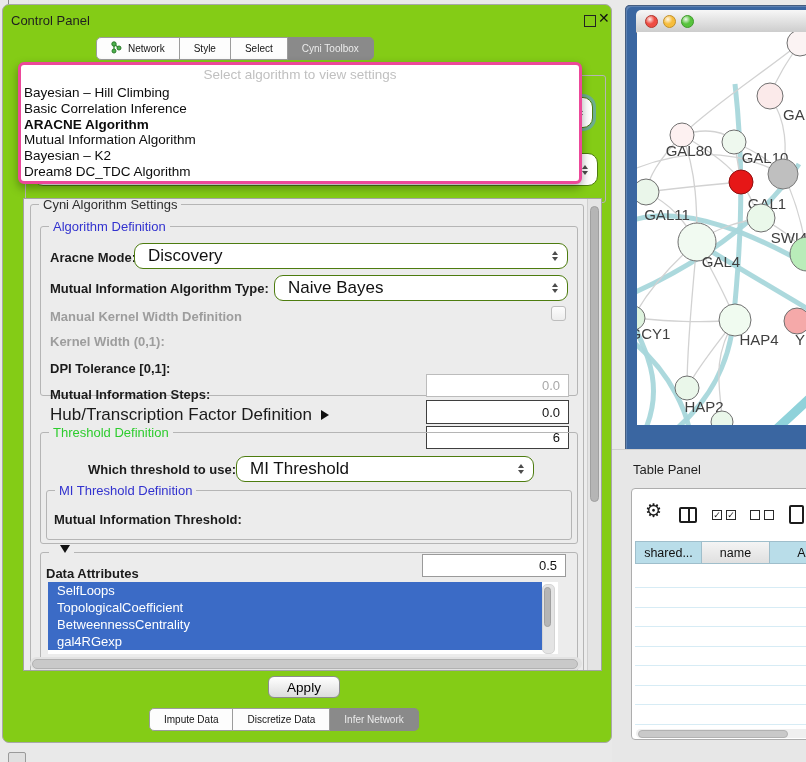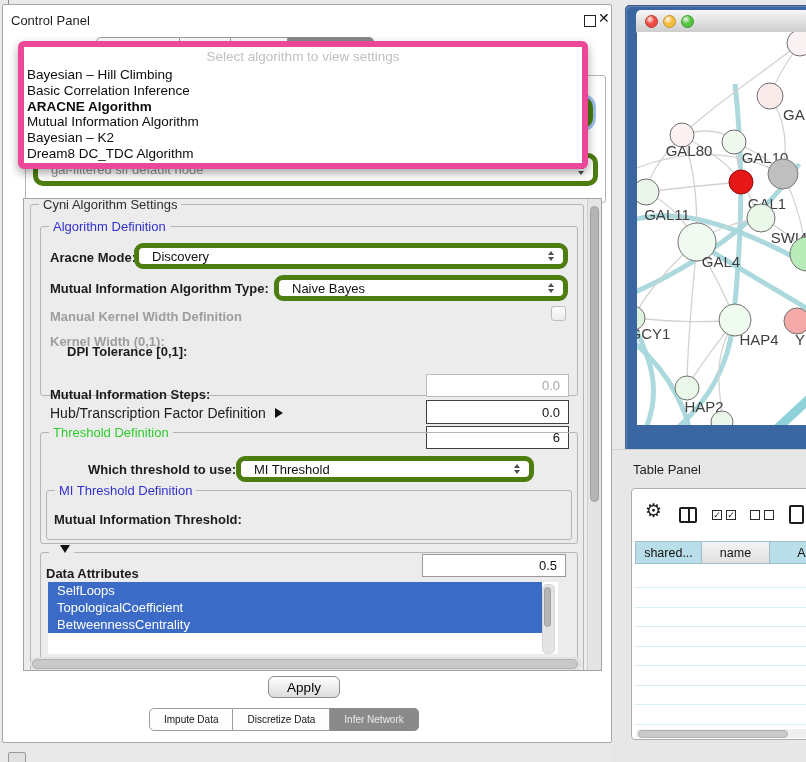--- a/index.html
+++ b/index.html
@@ -1,20 +1,20 @@
 <!DOCTYPE html>
 <html style="--selection-blue: #3b6bc6; --selected-tab: #8a8a8a; --titled-border-blue: #3232cf; --titled-border-green: #2ecc2e; --table-header-blue: #b9dde9; --edge-teal: #a8d7db; --window-frame-blue: #3a66a1;"><head>
 <meta charset="utf-8">
 <style>
   html,body{margin:0;padding:0;background:#d9d9d9;}
   #root{position:relative;width:806px;height:762px;overflow:hidden;background:#e9e9e9;
         font-family:"Liberation Sans","DejaVu Sans",sans-serif;color:#1b1b1b;}
   
-  #cp{position:absolute;left:2px;top:4px;width:608px;height:737px;background:#ffffff;
-      border:1px solid #a8a8a8;border-radius:2px;}
+  #cp{position:absolute;left:2px;top:4px;width:608px;height:737px;background:#84cc16;
+      border:1px solid #a8a8a8;border-radius:7px;}
   .cp-title{position:absolute;left:8px;top:8px;font-size:13px;color:#1f1f1f;white-space:nowrap;}
   .float-btn{position:absolute;left:581px;top:10px;width:10px;height:10px;border:1.5px solid #222;background:transparent;}
   .close-btn{position:absolute;left:595px;top:4px;font-size:14px;font-weight:bold;color:#111;line-height:18px;}
   
   .tabbar{position:absolute;display:flex;height:23px;}
   #toptabs{left:93px;top:32px;}
   #bottabs{left:146px;top:703px;}
   .tab{display:flex;align-items:center;justify-content:center;padding:0 14px;font-size:10px;
        background:#fdfdfd;border:1px solid #9c9c9c;border-left:none;color:#141414;white-space:nowrap;}
   .tab:first-child{border-left:1px solid #9c9c9c;border-radius:5px 0 0 5px;}
@@ -22,21 +22,21 @@
   .tab.sel{background:var(--selected-tab);color:#ebebeb;border-color:#8a8a8a;}
   .ticon{display:inline-block;margin-right:6px;}
   
   .group{position:absolute;border:1px solid #b5b5b5;border-radius:3px;}
   .gtitle{position:absolute;top:-8px;left:8px;background:#ececec;padding:0 4px;font-size:13px;
           color:#2e2e2e;white-space:nowrap;display:flex;align-items:center;}
   .gtitle.blue{color:var(--titled-border-blue);}
   .gtitle.green{color:var(--titled-border-green);}
   .lbl{position:absolute;font-size:13px;font-weight:bold;white-space:nowrap;color:#1b1b1b;}
   .lbl.dis{color:#9d9d9d;}
-  .combo{position:absolute;background:#fff;border:5px solid #4d7c0f;border-radius:9px;font-size:13px;
+  .combo{position:absolute;background:#fff;border:1px solid #4d7c0f;border-radius:9px;font-size:17px;
          display:flex;align-items:center;padding:0 26px 0 13px;box-sizing:border-box;height:26px;color:#111;}
   .stepper{position:absolute;right:9px;top:50%;transform:translateY(-50%);display:flex;flex-direction:column;gap:2px;}
   .stepper i{display:block;width:0;height:0;border-left:3.5px solid transparent;border-right:3.5px solid transparent;}
   .stepper .up{border-bottom:4.5px solid #4c4c4c;}
   .stepper .dn{border-top:4.5px solid #4c4c4c;}
   .field{position:absolute;background:#fff;border:1px solid #9a9a9a;font-size:13px;box-sizing:border-box;
          display:flex;align-items:center;justify-content:flex-end;padding:0 8px;color:#111;margin-top:48px;}
   .field.dis{border-color:#bcbcbc;color:#a8a8a8;}
   .field.strong{border:1px solid #3f3f3f;}
   .checkbox{position:absolute;width:15px;height:15px;border:1px solid #bdbdbd;border-radius:3px;
@@ -53,21 +53,21 @@
   .hscroll{position:absolute;background:#e2e2e2;border-radius:7px;}
   .hthumb{position:absolute;top:1.5px;height:10px;background:#c9c9c9;border:1px solid #b2b2b2;border-radius:6px;box-sizing:border-box;}
   
   #attr-list{position:absolute;left:44px;top:580px;width:510px;height:72px;background:#fff;overflow:hidden;}
   .attr-item{height:17px;line-height:17px;font-size:13px;color:#fff;background:var(--selection-blue);
              padding:0 0 0 9px;width:485px;white-space:nowrap;}
   
   #apply{position:absolute;left:265px;top:671px;width:72px;height:22px;border:1px solid #8d8d8d;border-radius:6px;
          background:linear-gradient(#ffffff,#dcdcdc);font-size:13.5px;display:flex;align-items:center;justify-content:center;}
   
-  #popup{position:absolute;left:18px;top:41px;width:558px;height:116px;background:#fff;border:6px solid #ec4899;
+  #popup{position:absolute;left:18px;top:62px;width:558px;height:116px;background:#fff;border:3px solid #ec4899;
          border-radius:6px;box-shadow:0 4px 10px rgba(0,0,0,.35);z-index:50;overflow:hidden;}
   #popup .prompt{height:20px;line-height:20px;text-align:center;color:#c0c0c0;font-size:13.5px;}
   .algo-item{height:15.8px;line-height:15.8px;font-size:13.5px;padding-left:3px;color:#0c0c0c;white-space:nowrap;}
   .algo-item.bold{font-weight:bold;}
   
   #netwin{position:absolute;left:625px;top:5px;width:185px;height:445px;background:var(--window-frame-blue);
           border-radius:5px 0 0 0;box-shadow:inset 2px 2px 0 rgba(255,255,255,.18), inset 0 0 0 1px #1d3a63;}
   #nettitle{position:absolute;left:11px;top:5px;right:0;height:22px;background:linear-gradient(#f7f7f7,#cdcdcd);
             border-bottom:1px solid #939393;border-radius:5px 0 0 0;display:flex;align-items:center;padding-left:9px;gap:5px;}
   .light{width:13px;height:13px;border-radius:50%;box-sizing:border-box;}
@@ -178,30 +178,30 @@
             <i class="up"></i>
             <i class="dn"></i>
           </span>
       </div>
       <div class="lbl dis" style="left:26px;top:110px;">Manual Kernel Width Definition</div>
       <div class="checkbox" style="left:527px;top:107px;"></div>
       <div class="lbl dis" style="left:26px;top:135px;">Kernel Width (0,1):</div>
       <div class="field dis" style="left:402px;top:127px;width:143px;height:23px;">
           <span>0.0</span>
         </div>
-      <div class="lbl" style="left:26px;top:145px;margin-left:17px;">DPI Tolerance [0,1]:</div>
+      <div class="lbl" style="left:26px;top:162px;">DPI Tolerance [0,1]:</div>
       <div class="field strong" style="left:402px;top:153px;width:143px;height:24px;">
           <span>0.0</span>
         </div>
       <div class="lbl" style="left:26px;top:188px;">Mutual Information Steps:</div>
       <div class="field strong" style="left:402px;top:179px;width:143px;height:23px;">
           <span>6</span>
         </div>
 
-      <div style="position:absolute;left:26px;top:206px;font-size:14px;display:flex;align-items:center;">
+      <div style="position:absolute;left:26px;top:206px;font-size:17px;display:flex;align-items:center;">
         <span>Hub/Transcription Factor Definition</span>
         <span class="tri-right"></span>
       </div>
 
       <div class="group" style="left:16px;top:233px;width:536px;height:110px;">
         <span class="gtitle green">Threshold Definition</span>
       </div>
       <div class="lbl" style="left:64px;top:263px;">Which threshold to use:</div>
       <div class="combo" style="left:212px;top:257px;width:298px;">
         <span>MI Threshold</span>
@@ -221,20 +221,21 @@
       <div class="group" style="left:16px;top:353px;width:536px;height:130px;">
         <span class="gtitle">
             <span class="tri-down"></span>
           </span>
       </div>
       <div class="lbl" style="left:22px;top:367px;">Data Attributes</div>
       <div id="attr-list" style="left:24px;top:383px;">
           <div class="attr-item">SelfLoops</div>
           <div class="attr-item">TopologicalCoefficient</div>
           <div class="attr-item">BetweennessCentrality</div>
+          <div class="attr-item">gal4RGexp</div>
         </div>
       <div class="vscroll" style="left:518px;top:385px;width:11px;height:68px;border:1px solid #d5d5d5;border-radius:5px;">
         <div class="vthumb" style="top:2px;height:40px;left:1px;width:7px;"></div>
       </div>
 
       <div class="hscroll" style="left:6px;top:458px;width:552px;height:13px;">
         <div class="hthumb" style="left:2px;width:546px;"></div>
       </div>
 
       <div class="vscroll" style="right:0;top:0;width:13px;height:471px;">

